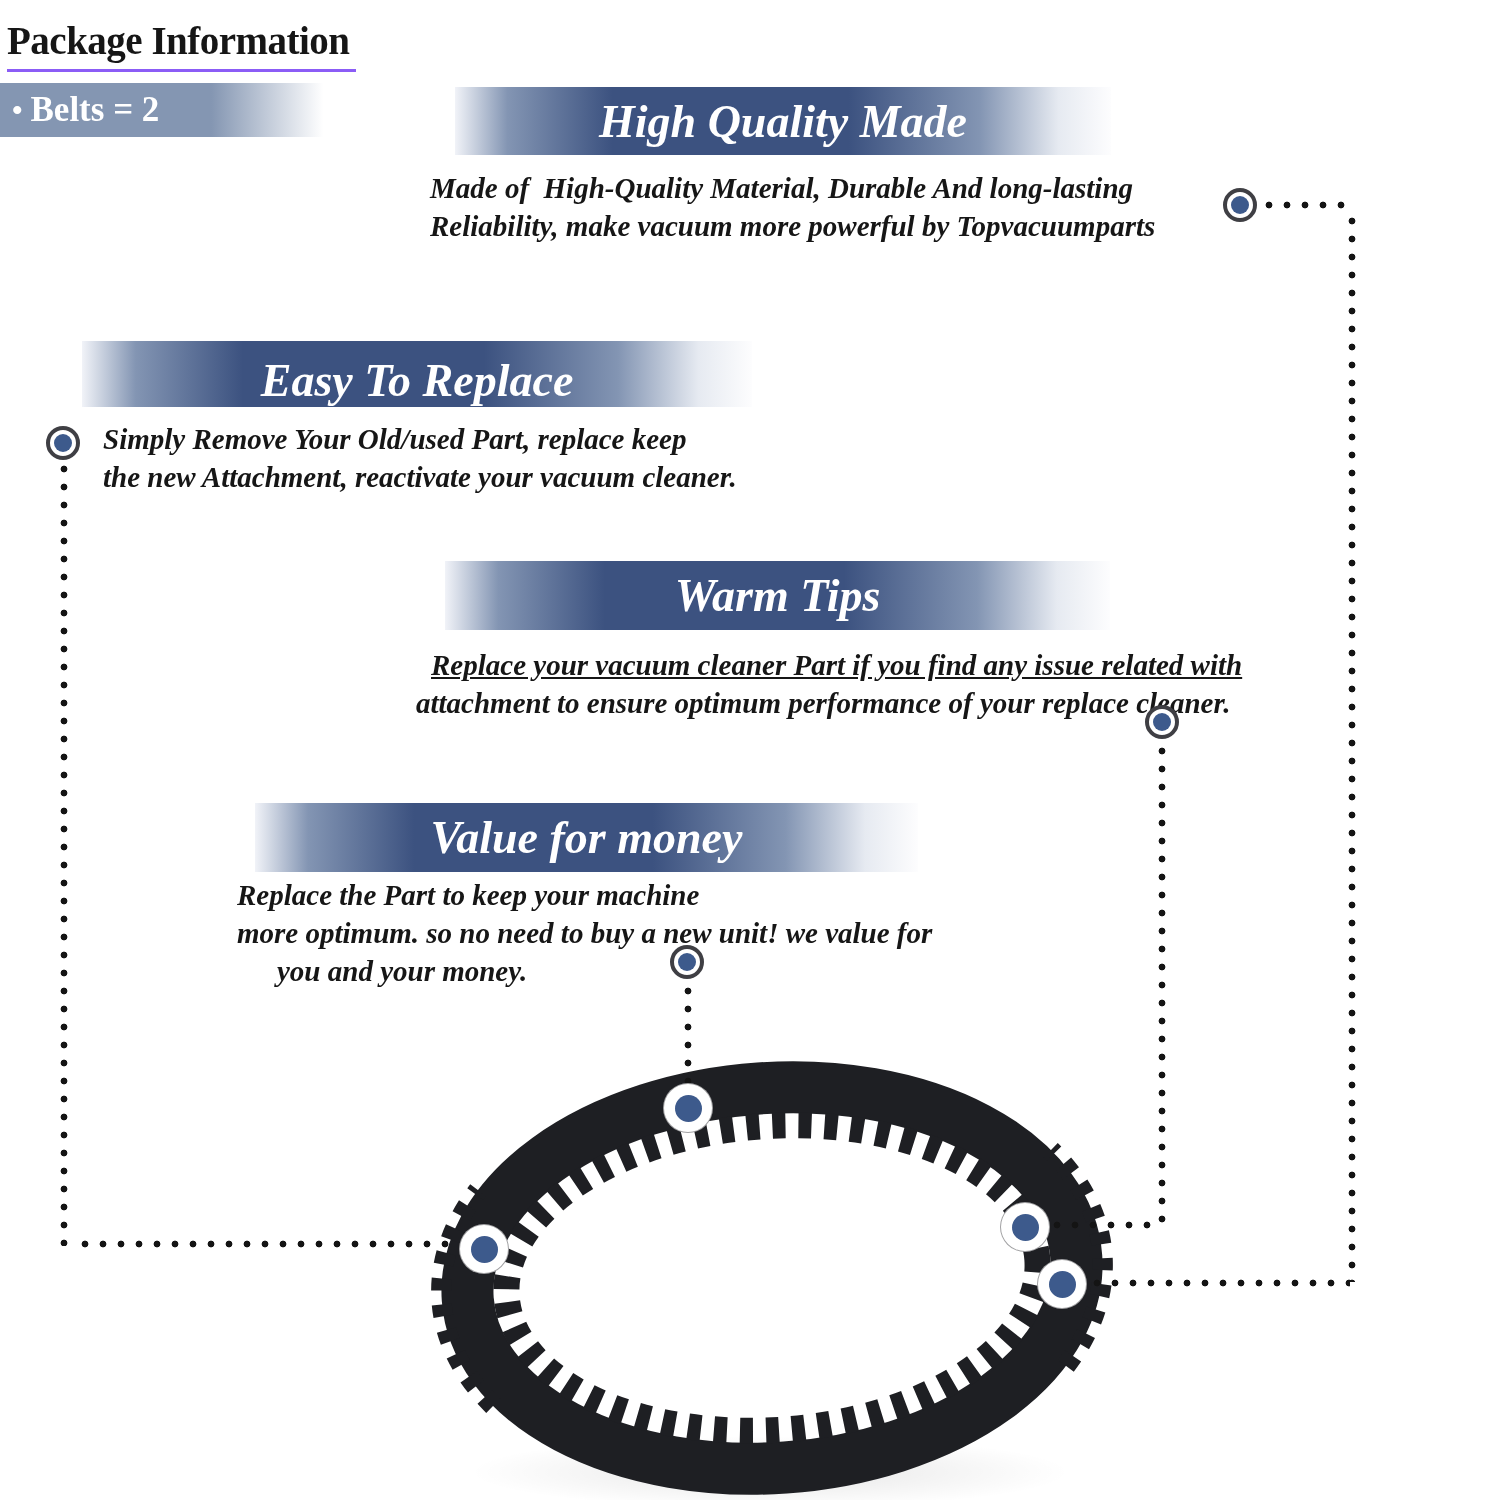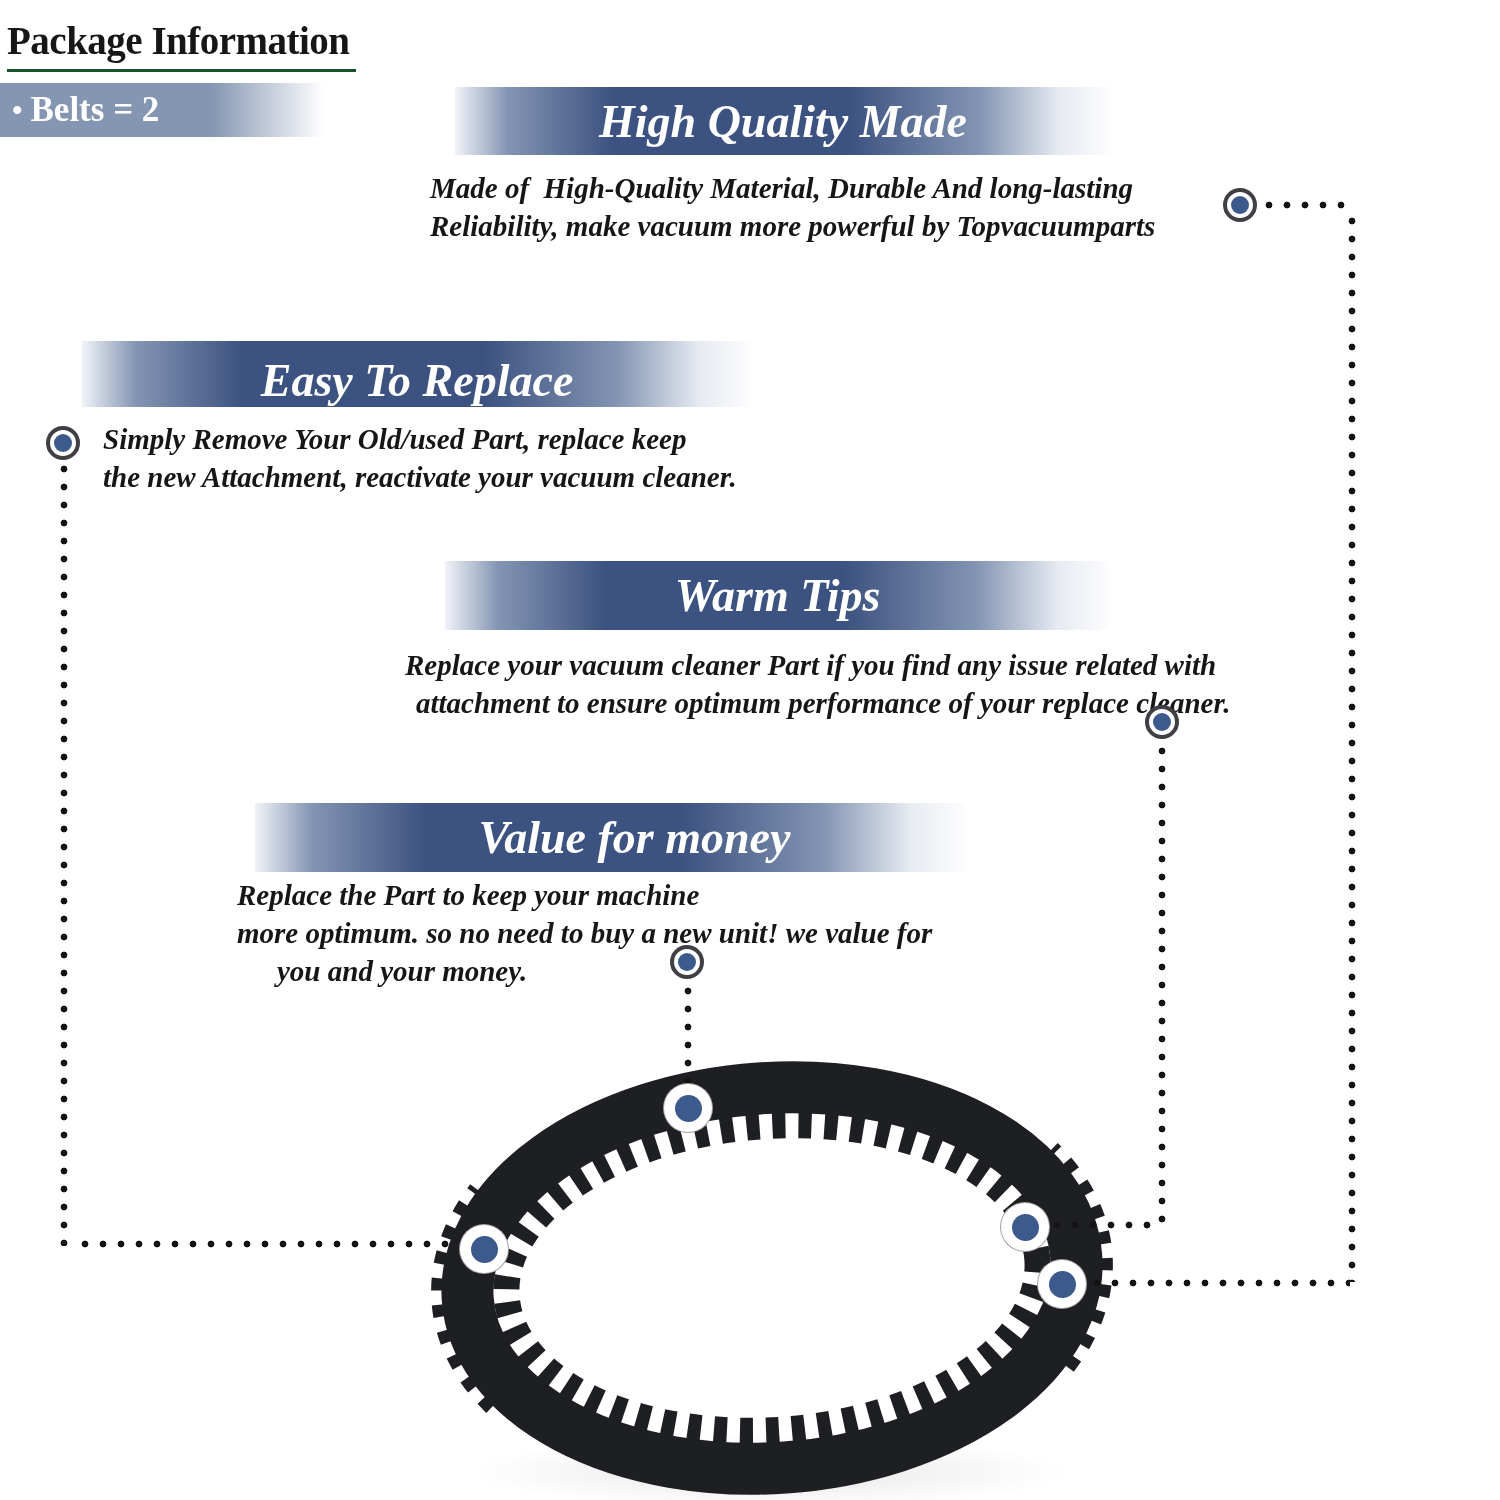--- a/index.html
+++ b/index.html
@@ -1,21 +1,21 @@
 <!DOCTYPE html>
 <html style="--banner-dark: #3c5280; --banner-mid: #8395b3; --belts-banner: #8496b2; --marker-blue: #3d5a8c; --marker-ring: #3f3f44; --dot-color: #141414; --belt-color: #1e1f23; --text-color: #161616;"><head>
 <meta charset="utf-8">
 <style>
   html,body{margin:0;padding:0;background:#ffffff;}
   #stage{position:relative;width:1500px;height:1500px;background:#fff;overflow:hidden;
          font-family:"Liberation Serif","DejaVu Serif",serif;color:var(--text-color,#161616);}
 
   
   .page-title{position:absolute;left:7px;top:18px;font-weight:bold;font-size:39px;
-              letter-spacing:-0.5px;border-bottom:3px solid #14532d;padding:0 6px 6px 0;
+              letter-spacing:-0.5px;border-bottom:3px solid #8b5cf6;padding:0 6px 6px 0;
               display:inline-block;}
 
   
   .banner{position:absolute;display:flex;align-items:center;justify-content:center;
           background:linear-gradient(90deg,#f1f3f8 0%,var(--banner-mid) 8%,var(--banner-dark) 24%,
                      var(--banner-dark) 60%,var(--banner-mid) 80%,#e6eaf1 92%,#fdfdfe 100%);margin-left:25px;}
   .banner .heading{font-style:italic;font-weight:bold;font-size:46px;color:#ffffff;white-space:pre;}
   .belts-banner{position:absolute;left:0;top:83px;width:330px;height:54px;display:flex;align-items:center;
           background:linear-gradient(90deg,var(--belts-banner) 0%,var(--belts-banner) 64%,rgba(255,255,255,0) 98%);}
   .belts-banner .bullet{color:#fff;font-size:30px;font-weight:bold;margin:0 8px 0 12px;}
@@ -69,24 +69,24 @@
 
   <div class="banner" style="left:57px;top:341px;width:670px;height:66px;align-items:flex-end;">
     <span class="heading">Easy To Replace</span>
   </div>
   <div class="body-line" style="left:103px;top:421px;">Simply Remove Your Old/used Part, replace keep</div>
   <div class="body-line" style="left:103px;top:459px;">the new Attachment, reactivate your vacuum cleaner.</div>
 
   <div class="banner" style="left:420px;top:561px;width:665px;height:69px;">
     <span class="heading">Warm Tips</span>
   </div>
-  <div class="body-line" style="left:405px;top:647px;">Replace your vacuum cleaner Part if you find any issue related with</div>
+  <div class="body-line" style="left:431px;top:647px;text-decoration:underline;">Replace your vacuum cleaner Part if you find any issue related with</div>
   <div class="body-line" style="left:416px;top:685px;">attachment to ensure optimum performance of your replace cleaner.</div>
 
-  <div class="banner" style="left:230px;top:803px;width:663px;height:69px;padding-left:48px;">
+  <div class="banner" style="left:230px;top:803px;width:663px;height:69px;">
     <span class="heading">Value for money</span>
   </div>
   <div class="body-line" style="left:237px;top:877px;">Replace the Part to keep your machine</div>
   <div class="body-line" style="left:237px;top:915px;">more optimum. so no need to buy a new unit! we value for</div>
   <div class="body-line" style="left:237px;top:953px;margin-left:40px;">you and your money.</div>
 
   <svg class="belt-svg" width="1500" height="1500" viewBox="0 0 1500 1500">
     <defs>
       <radialGradient id="shadowGrad" cx="50%" cy="50%" r="50%">
         <stop offset="0%" stop-color="rgba(0,0,0,0.10)"></stop>

